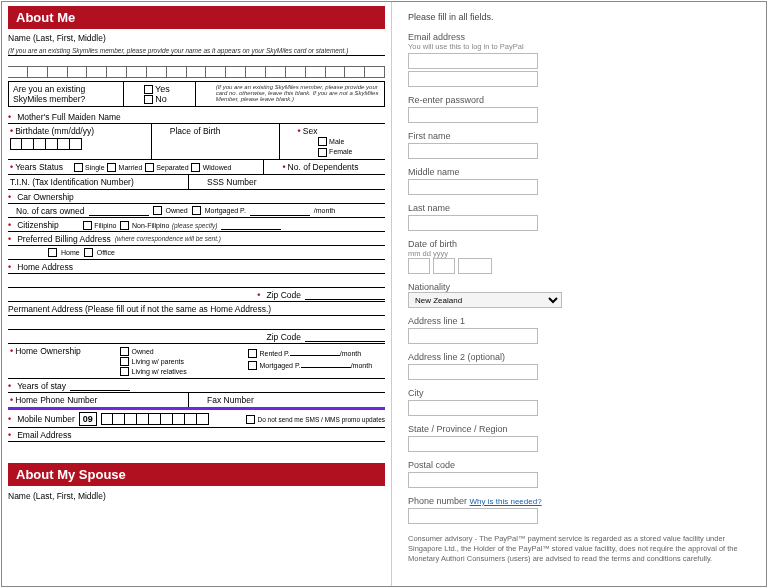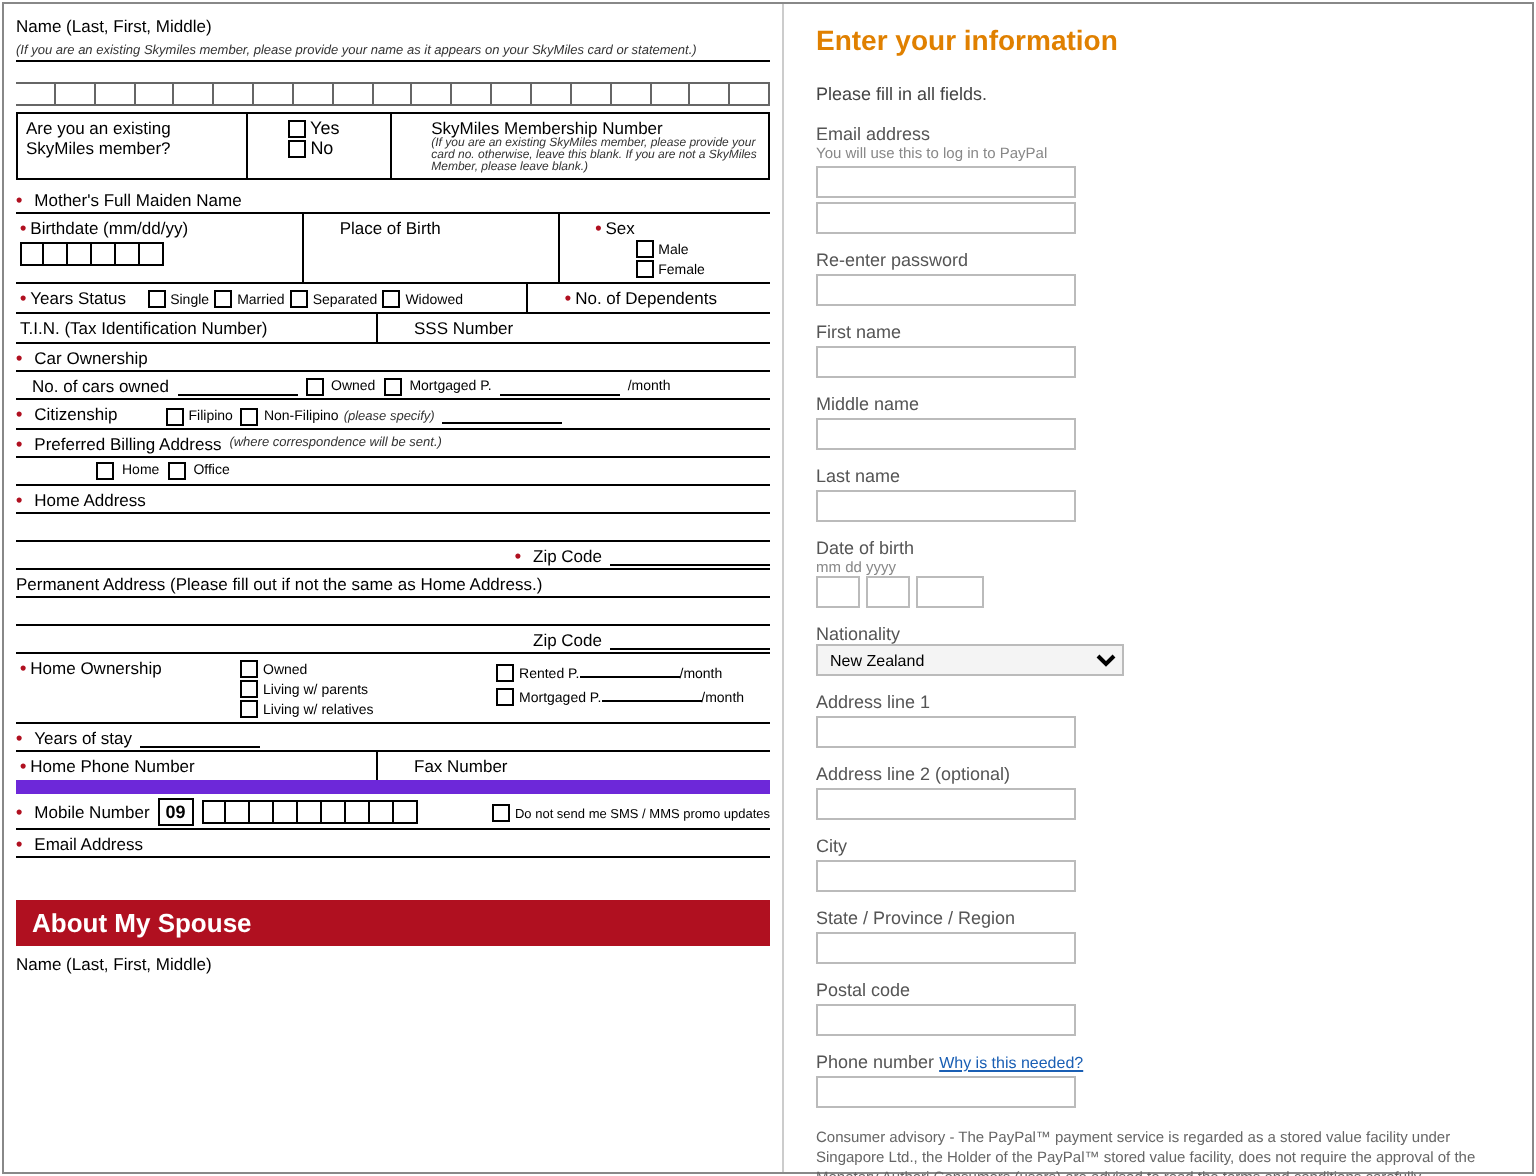--- a/index.html
+++ b/index.html
@@ -35,20 +35,21 @@
   .r-select::after { content: ""; }
   .r-link { color: #1a5fb4; font-size: 8px; text-decoration: underline; }
   .r-para { font-size: 7.5px; color: #666; margin-top: 10px; line-height: 1.3; max-width: 340px; }
 </style>
 </head>
 <body>
 
 <div class="wrap">
 
   <div class="left">
+    <div class="red-bar">About Me</div>
 
     <div class="field-row">
       <span class="field-label">Name (Last, First, Middle)</span>
       <span class="hint">(If you are an existing Skymiles member, please provide your name as it appears on your SkyMiles card or statement.)</span>
     </div>
     <div class="grid-line"></div>
 
     <div class="grid-line">
       <span class="cell"></span>
         <span class="cell"></span>
@@ -73,21 +74,20 @@
 
     <div class="two-col" style="border:1px solid #000; margin-top:3px;">
       <div class="col" style="flex:0.9;">
         <div class="field-label">Are you an existing SkyMiles member?</div>
       </div>
       <div class="col" style="flex:0.4;">
         <div><span class="chk"></span> <span>Yes</span></div>
         <div><span class="chk"></span> <span>No</span></div>
       </div>
       <div class="col" style="flex:1.4;">
-        <div class="field-label">SkyMiles Membership Number</div>
         <div class="hint" style="font-size:6px;">(If you are an existing SkyMiles member, please provide your card no. otherwise, leave this blank. If you are not a SkyMiles Member, please leave blank.)</div>
       </div>
     </div>
 
     <div class="field-row" style="margin-top:3px;">
       <span class="bullet">•</span>
         <span class="field-label">Mother's Full Maiden Name</span>
     </div>
 
     <div class="two-col" style="border-bottom:1px solid #000;">
@@ -199,21 +199,21 @@
         <div><span class="chk"></span> <span class="mini">Mortgaged P.</span><span class="uline" style="min-width:50px;"></span><span class="mini">/month</span></div>
       </div>
     </div>
 
     <div class="field-row">
       <span class="bullet">•</span>
         <span class="field-label">Years of stay</span>
       <span class="uline"></span>
     </div>
 
-    <div class="two-col" style="border-bottom:7px solid #6d28d9;">
+    <div class="two-col" style="border-bottom:3px solid #6d28d9;">
       <div class="col" style="padding:2px;"><span class="bullet">•</span><span class="field-label">Home Phone Number</span></div>
       <div class="col" style="padding:2px;"><span class="field-label">Fax Number</span></div>
     </div>
 
     <div class="field-row">
       <span class="bullet">•</span>
         <span class="field-label">Mobile Number</span>
       <span style="border:1px solid #000; padding:1px 3px; font-weight:bold;">09</span>
       <div class="box-strip">
           <span></span>
@@ -234,21 +234,20 @@
         <span class="field-label">Email Address</span>
       </div>
 
     <div class="red-bar" style="margin-top:21px;">About My Spouse</div>
     <div class="field-row" style="border:none;">
         <span class="field-label">Name (Last, First, Middle)</span>
       </div>
   </div>
 
   <div class="right">
-    <div class="r-title">Enter your information</div>
     <div class="r-hint">Please fill in all fields.</div>
     
     <label class="r-label">Email address</label>
     <div class="r-sublabel">You will use this to log in to PayPal</div>
     <input class="r-input" style="">
     
     <input class="r-input" type="password" style="">
     
     <label class="r-label">Re-enter password</label>
     <input class="r-input" type="password" style="">

